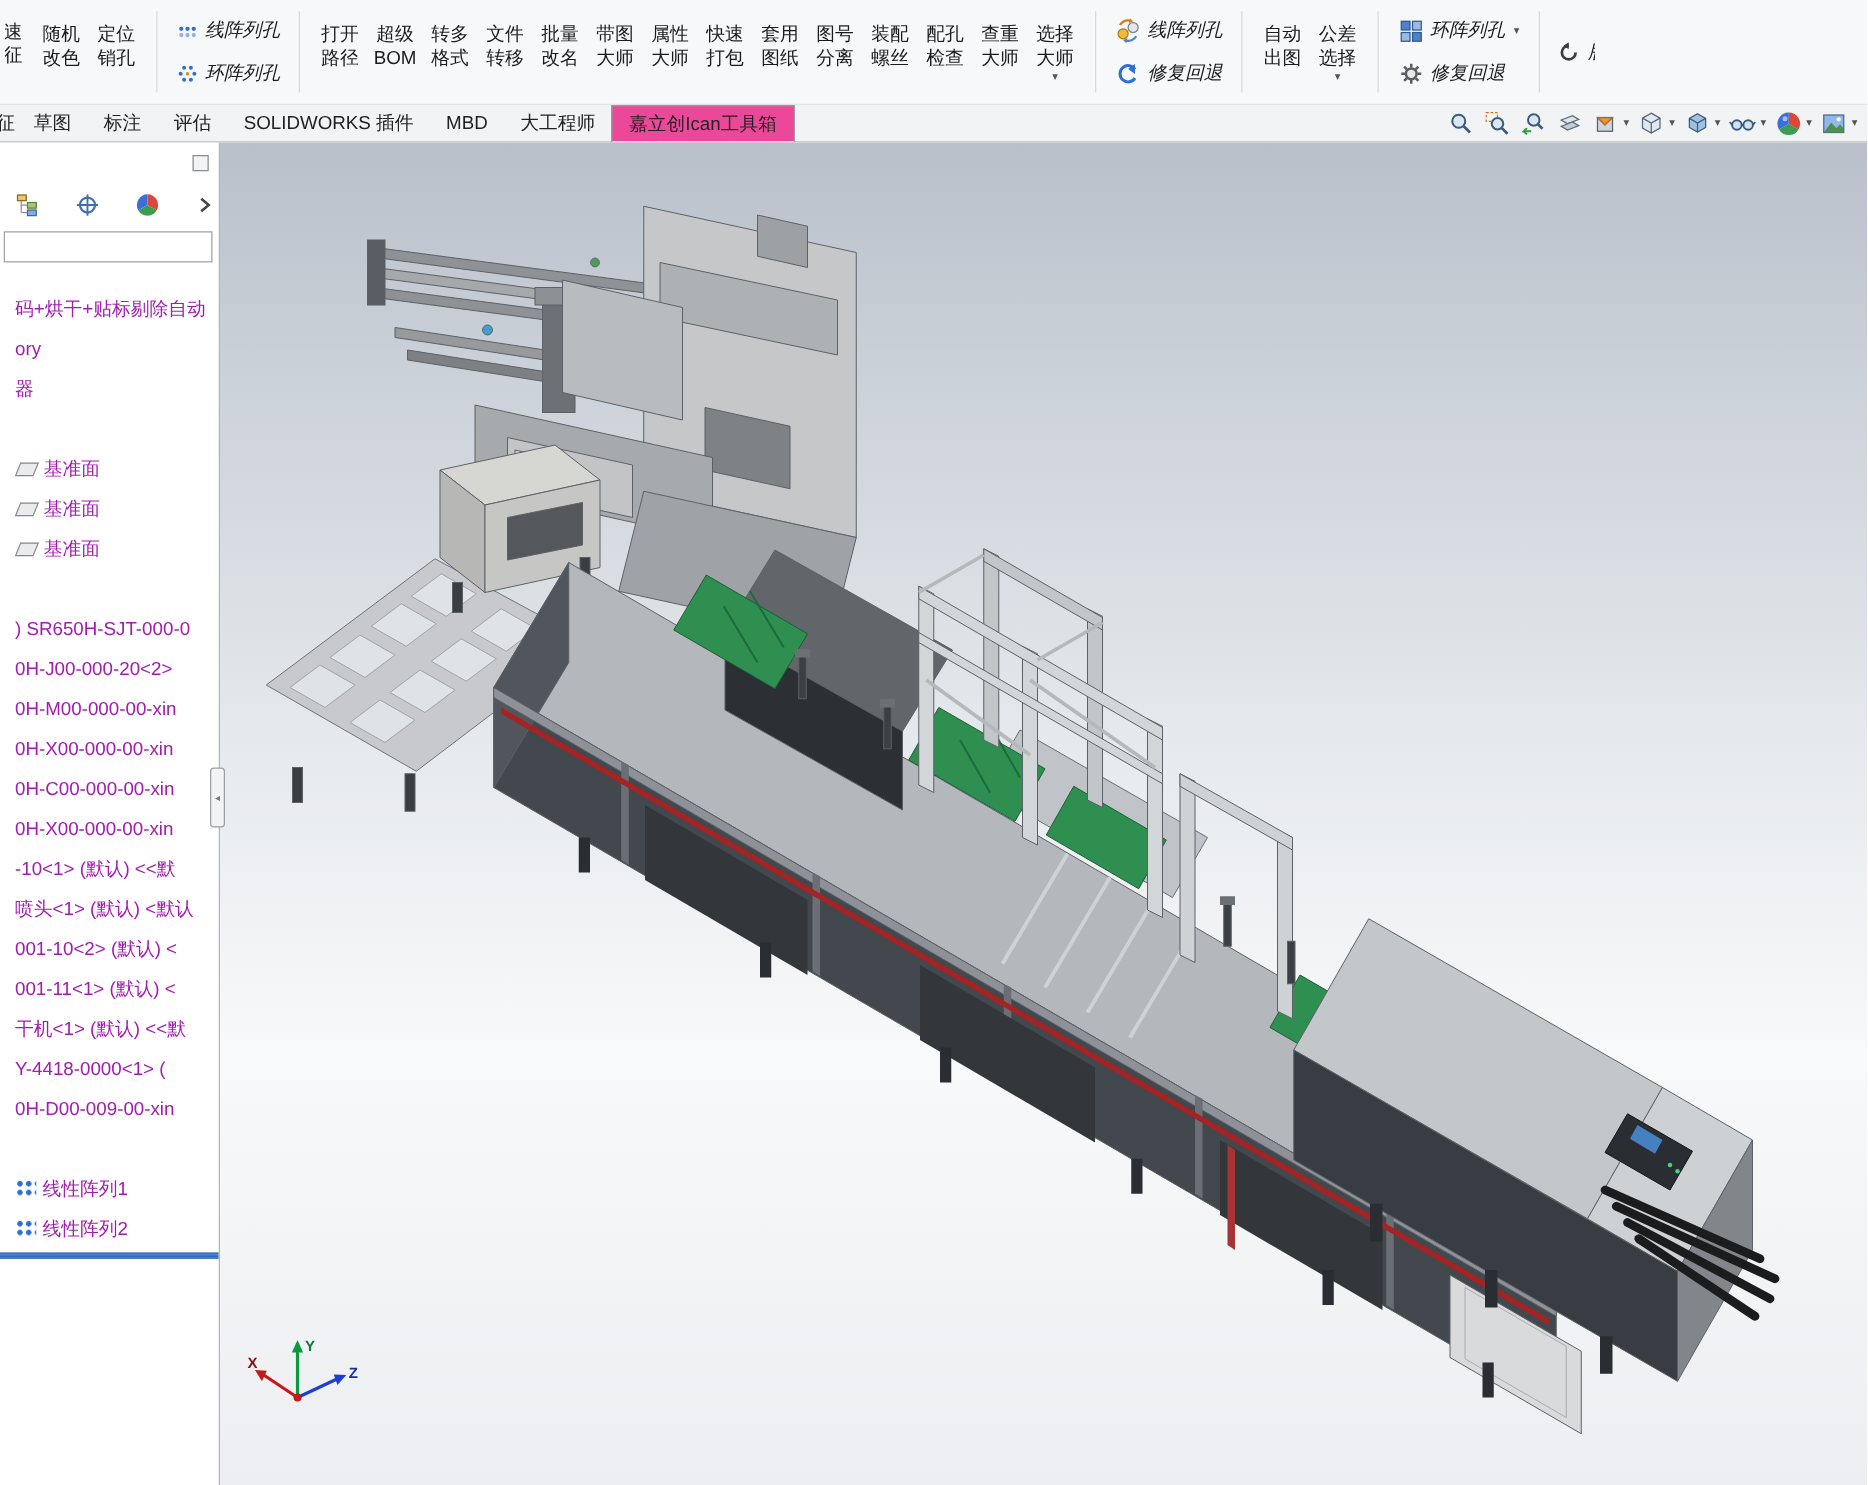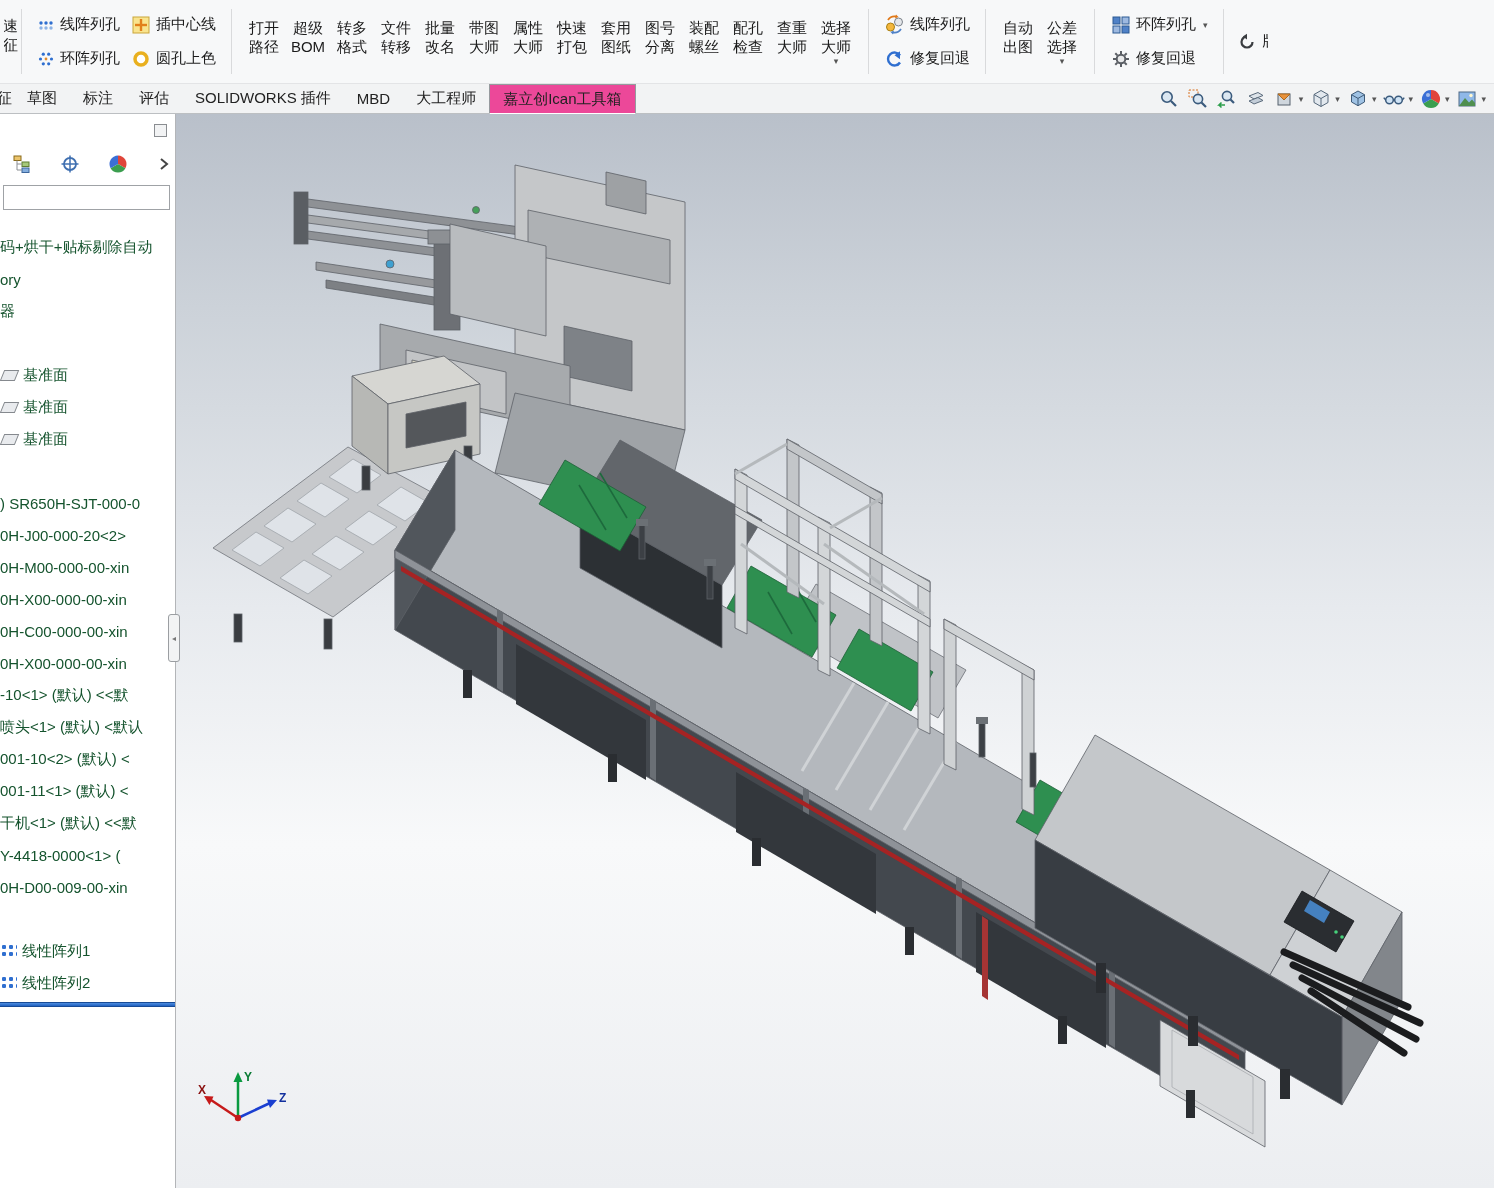--- a/index.html
+++ b/index.html
@@ -7,21 +7,21 @@
 #app{width:1494px;height:1188px;display:flex;flex-direction:column;}
 
 
 #ribbon{height:84px;background:#f7f8f9;display:flex;align-items:stretch;padding:1px 4px;border-bottom:1px solid #e3e4e6;overflow:hidden;}
 .rgroup{display:flex;align-items:center;padding:0 8px;}
 .rsep{width:1px;background:#d9dadc;margin:8px 2px;}
 .btn2{display:flex;flex-direction:column;align-items:center;width:44px;height:78px;padding-top:15px;font-size:15px;line-height:19px;color:#1b1b1b;border-radius:3px;cursor:default;}
 .btn2 .caret{font-size:9px;color:#555;height:11px;line-height:10px;}
 .btn2.clipL{width:15px;overflow:hidden;align-items:flex-end;padding-right:1px;}
 .stackcol{display:flex;flex-direction:column;justify-content:center;gap:7px;height:100%;}
-.rowbtn{display:flex;align-items:center;gap:5px;height:27px;padding:0 5px;font-size:15px;color:#1b1b1b;border-radius:3px;white-space:nowrap;}
+.rowbtn{display:flex;align-items:center;gap:5px;height:27px;padding:0 5px;font-size:15px;color:#1b1b1b;border-radius:3px;white-space:nowrap;font-style:italic;}
 .icon16,.icon20{display:flex;align-items:center;justify-content:center;flex:none;}
 .icon16{width:18px;height:18px;}
 .icon20{width:21px;height:21px;}
 .rowbtn .caret{font-size:9px;color:#555;margin-left:2px;}
 .rgroup.clipR{width:42px;overflow:hidden;padding:0 0 0 6px;}
 
 
 #tabrow{height:30px;background:#f2f3f4;border-bottom:1px solid #bcbfc2;display:flex;align-items:center;padding-left:0;}
 .tab{padding:0 13px;font-size:15px;color:#222;height:29px;display:flex;align-items:center;white-space:nowrap;cursor:default;}
 .tab.active{background:#ec4899;border:1px solid #969a9e;border-bottom:1px solid #fff;height:30px;margin-bottom:-1px;}
@@ -34,21 +34,21 @@
 #main{flex:1;display:flex;position:relative;overflow:hidden;}
 #left-panel{width:176px;background:#fff;border-right:1px solid #b3b5b8;display:flex;flex-direction:column;flex:none;}
 .panel-top{height:32px;display:flex;align-items:center;justify-content:flex-end;padding-right:8px;}
 .pinbox{width:13px;height:13px;border:1px solid #8a8d91;background:#f2f3f4;}
 #mgr{height:36px;display:flex;align-items:center;gap:28px;padding-left:12px;}
 .mgricon{width:24px;height:24px;display:flex;align-items:center;justify-content:center;border-radius:3px;}
 .mgr-chevron{margin-left:auto;padding-right:4px;}
 .filter-row{padding:3px 5px 3px 3px;}
 .filter-row input{width:100%;height:25px;border:1px solid #9fa2a6;font-size:13px;padding:0 4px;outline:none;}
 #tree{flex:1;overflow:hidden;padding-top:18px;}
-.trow{height:32px;display:flex;align-items:center;font-size:15px;color:#14532d;white-space:nowrap;overflow:hidden;padding-left:0;cursor:default;}
+.trow{height:32px;display:flex;align-items:center;font-size:15px;color:#a21caf;white-space:nowrap;overflow:hidden;padding-left:12px;cursor:default;}
 .trow.gap{margin-top:32px;}
 .ticon{width:0;height:14px;flex:none;}
 .ticon.plane{width:15px;height:11px;border:1px solid #85898e;background:#e9ebee;transform:skewX(-22deg);margin:0 6px 0 2px;}
 .ticon.pattern{width:16px;height:14px;margin:0 5px 0 1px;background-image:radial-gradient(circle at 3px 3px,#2f6fd0 2px,transparent 2.4px);background-size:7px 7px;}
 .rollback{height:5px;background:linear-gradient(180deg,#4d8de0,#1f5fbe);border-top:1px solid #174b97;border-bottom:1px solid #174b97;margin-top:3px;}
 #splitter-handle{position:absolute;left:168px;top:500px;width:12px;height:48px;background:#f2f3f4;border:1px solid #9b9ea2;border-radius:3px;z-index:5;display:flex;align-items:center;justify-content:center;font-size:8px;color:#777;}
 
 #viewport{flex:1;position:relative;background:linear-gradient(180deg,#b9c0ca 0%,#ccd2d9 18%,#e7eaee 46%,#f8f9fa 68%,#eceef1 100%);}
 #machine{position:absolute;left:0;top:0;width:100%;height:100%;}
 #triad{position:absolute;left:22px;top:952px;width:92px;height:84px;}
@@ -58,20 +58,30 @@
 
 <div id="app">
 
   <div id="ribbon">
 
     <div class="btn2 clipL">
       <span>速</span>
       <span>征</span>
     </div>
 
+    <div class="rgroup">
+      <div class="btn2">
+        <span>随机</span>
+        <span>改色</span>
+      </div>
+      <div class="btn2">
+        <span>定位</span>
+        <span>销孔</span>
+      </div>
+    </div>
 
     <div class="rsep"></div>
 
     <div class="rgroup">
       <div class="stackcol">
         <div class="rowbtn">
           <span class="icon16">
             <svg width="18" height="18" viewBox="0 0 18 18">
                 <circle cx="4" cy="7" r="1.7" fill="#2f6fd0"></circle>
                 <circle cx="9" cy="7" r="1.7" fill="#2f6fd0"></circle>
@@ -89,40 +99,20 @@
                 <circle cx="14.5" cy="9" r="1.6" fill="#2f6fd0"></circle>
                 <circle cx="11.7" cy="13.8" r="1.6" fill="#2f6fd0"></circle>
                 <circle cx="6.3" cy="13.8" r="1.6" fill="#2f6fd0"></circle>
                 <circle cx="3.5" cy="9" r="1.6" fill="#2f6fd0"></circle>
                 <circle cx="6.3" cy="4.2" r="1.6" fill="#2f6fd0"></circle>
                 <circle cx="11.7" cy="4.2" r="1.6" fill="#2f6fd0"></circle>
                 <circle cx="9" cy="9" r="1.4" fill="#e08a2d"></circle>
               </svg>
           </span>
           <span>环阵列孔</span>
-        </div>
-      </div>
-      <div class="stackcol">
-        <div class="rowbtn">
-          <span class="icon20">
-            <svg width="20" height="20" viewBox="0 0 20 20">
-                <rect x="2" y="2" width="16" height="16" fill="#f9e48e" stroke="#caa53a"></rect>
-                <line x1="10" y1="4" x2="10" y2="16" stroke="#e2801a" stroke-width="2.4"></line>
-                <line x1="4" y1="10" x2="16" y2="10" stroke="#e2801a" stroke-width="2.4"></line>
-              </svg>
-          </span>
-          <span>插中心线</span>
-        </div>
-        <div class="rowbtn">
-          <span class="icon20">
-            <svg width="20" height="20" viewBox="0 0 20 20">
-                <circle cx="10" cy="10" r="6" fill="#ffffff" stroke="#e9b01f" stroke-width="3.5"></circle>
-              </svg>
-          </span>
-          <span>圆孔上色</span>
         </div>
       </div>
     </div>
 
     <div class="rsep"></div>
 
     <div class="rgroup">
 
         <div class="btn2">
           <span>打开</span>

